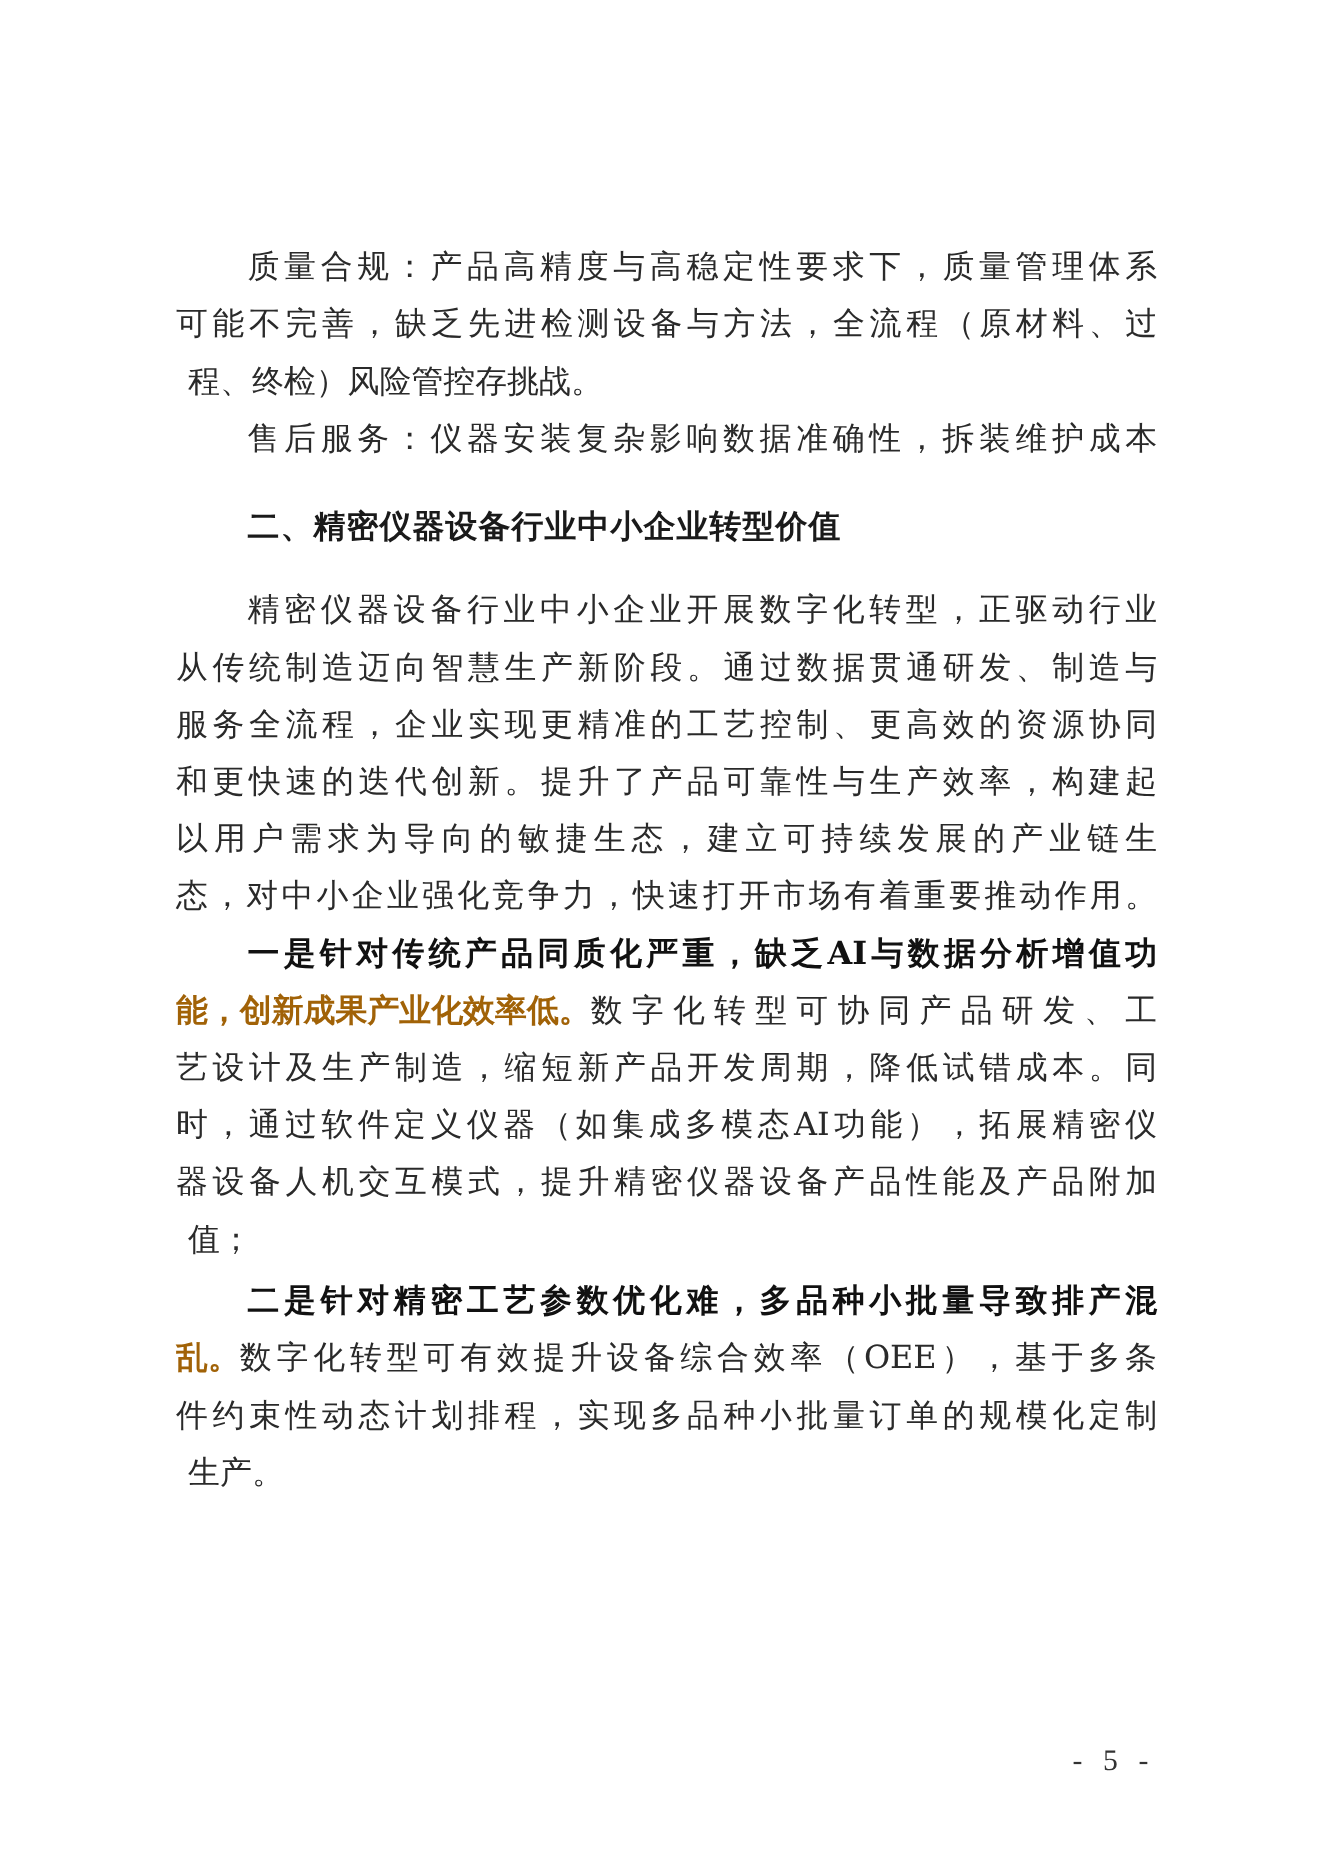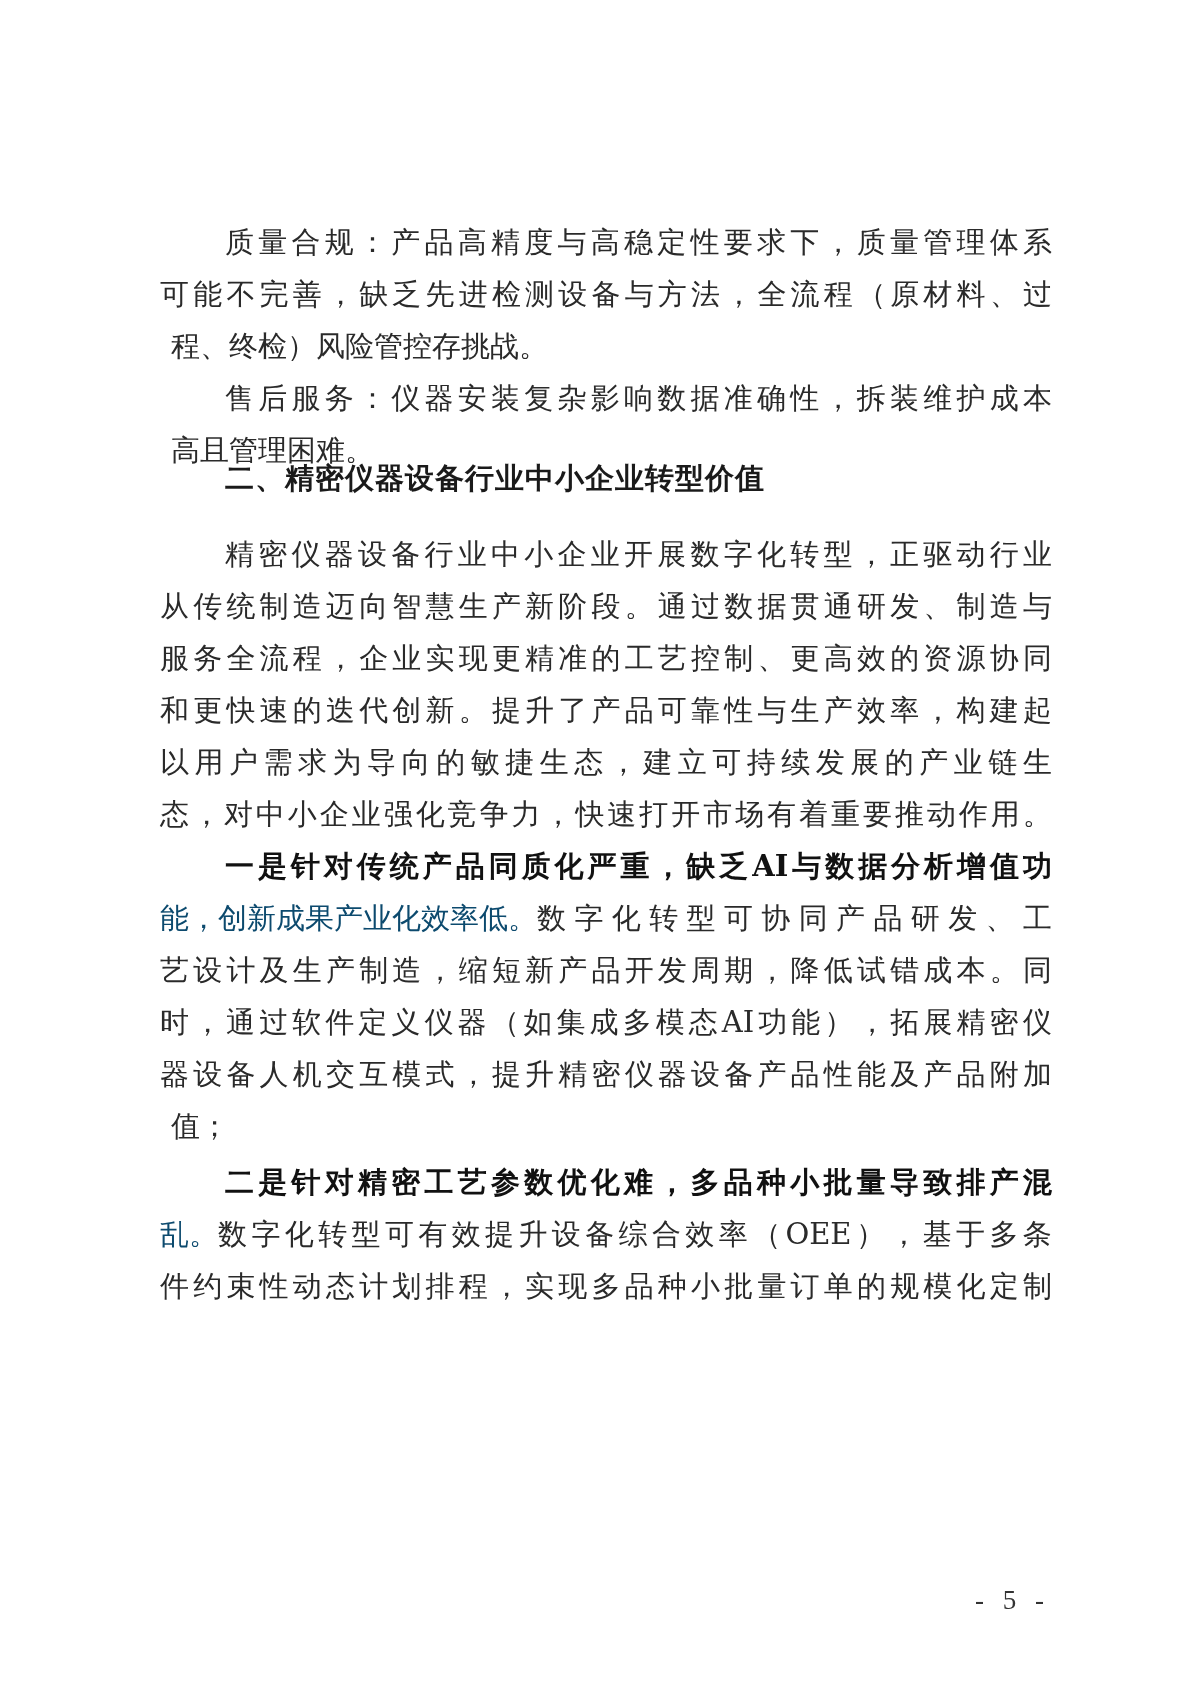--- a/index.html
+++ b/index.html
@@ -54,22 +54,22 @@
       letter-spacing: 1px;
     }
     .bold {
       font-weight: bold;
       color: #111111;
     }
     .mixed {
       justify-content: flex-start;
     }
     .mixed .b {
-      font-weight: normal;
-      color: #0c4a6e;
+      font-weight: bold;
+      color: #a16207;
     }
     .page-number {
       position: absolute;
       left: 975px;
       top: 1582px;
       font-size: 27px;
       line-height: 36px;
       color: #333333;
       font-family: "Liberation Serif", serif;
       letter-spacing: 6px;
@@ -158,21 +158,20 @@
       <span class="ch">确</span>
       <span class="ch">性</span>
       <span class="ch">，</span>
       <span class="ch">拆</span>
       <span class="ch">装</span>
       <span class="ch">维</span>
       <span class="ch">护</span>
       <span class="ch">成</span>
       <span class="ch">本</span>
     </div>
-  <div class="line short" style="top:430px;">高且管理困难。</div>
 
   <div class="line indent heading" style="top:458px;">二、精密仪器设备行业中小企业转型价值</div>
 
   <div class="line indent" style="top:534px;">
       <span class="ch">精</span>
       <span class="ch">密</span>
       <span class="ch">仪</span>
       <span class="ch">器</span>
       <span class="ch">设</span>
       <span class="ch">备</span>
@@ -555,15 +554,16 @@
       <span class="ch">量</span>
       <span class="ch">订</span>
       <span class="ch">单</span>
       <span class="ch">的</span>
       <span class="ch">规</span>
       <span class="ch">模</span>
       <span class="ch">化</span>
       <span class="ch">定</span>
       <span class="ch">制</span>
     </div>
+  <div class="line short" style="top:1318px;">生产。</div>
 
   <div class="page-number">- 5 -</div>
 </div>
 
 </body></html>

